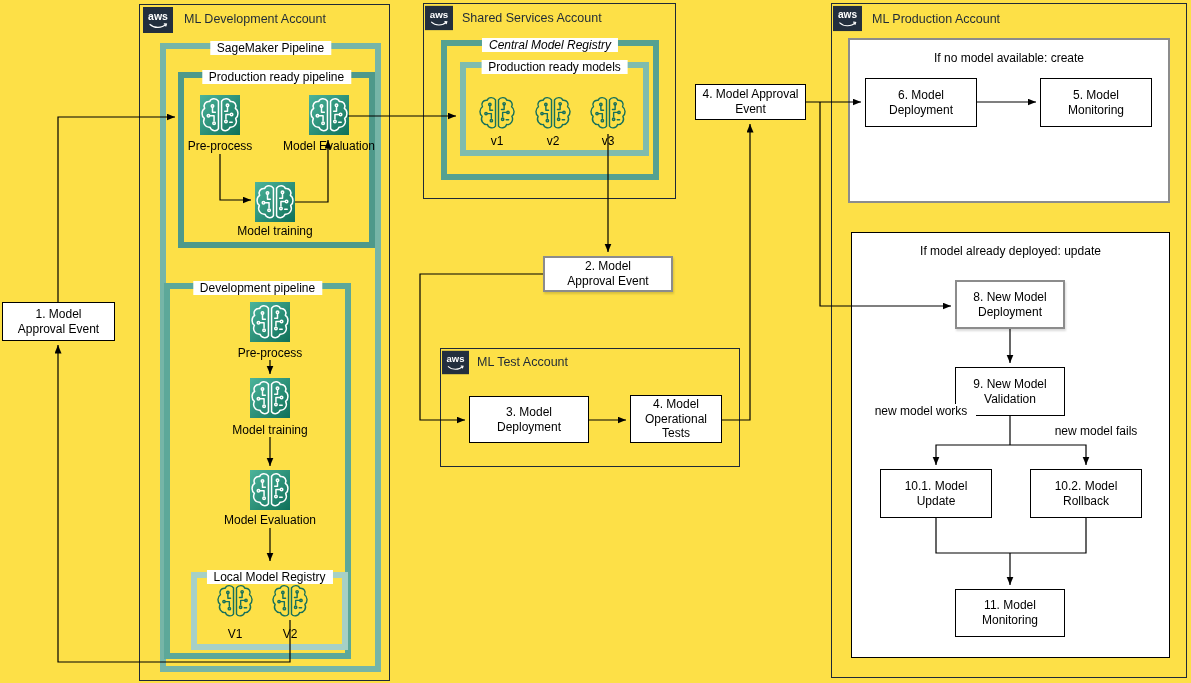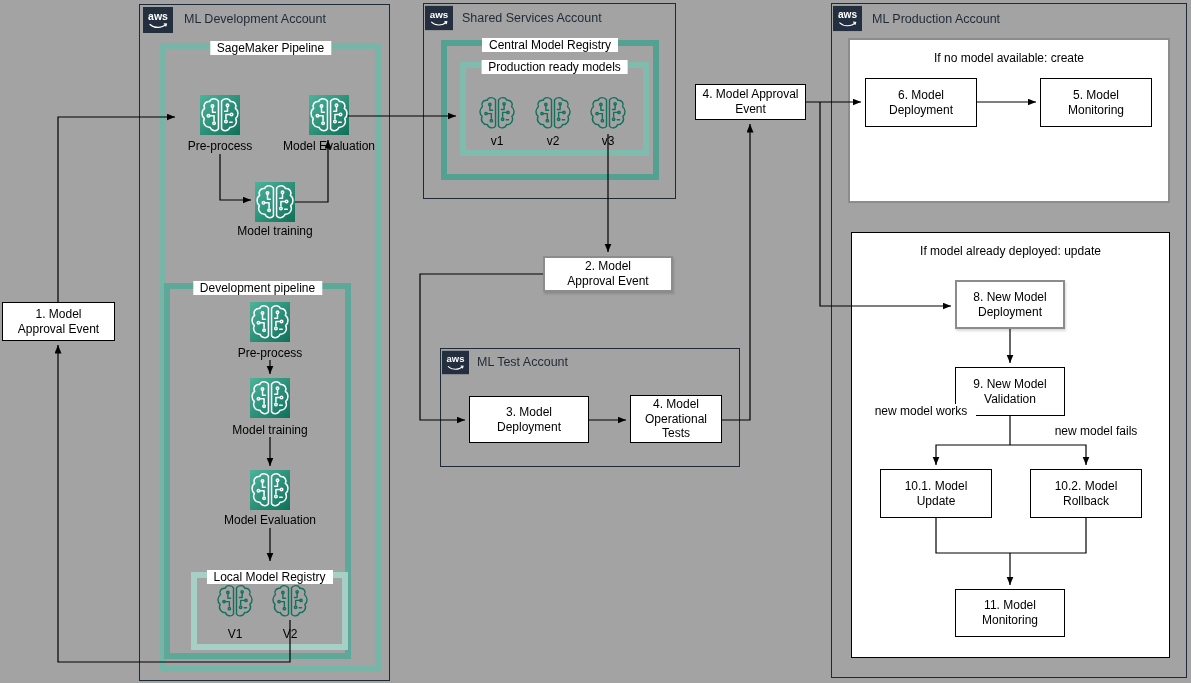--- a/index.html
+++ b/index.html
@@ -1,35 +1,35 @@
 <!DOCTYPE html>
 <html><head>
 <meta charset="utf-8">
 <style>
   html,body{margin:0;padding:0;background:#fff;}
   .canvas{
-    position:relative;width:1191px;height:683px;background:#a3a3a3;
+    position:relative;width:1191px;height:683px;background:#fde047;
     font-family:"Liberation Sans", sans-serif;color:#000;overflow:hidden;
   }
   .abs{position:absolute;box-sizing:border-box;}
   
   .account{border:1.6px solid #1F2A37;background:transparent;}
   .account-title{position:absolute;font-size:12.5px;color:#1F2A37;white-space:nowrap;}
   .awslogo{position:absolute;display:block;}
   
   .group{border:6px solid #f9a8d4;}
   .group-title{
     position:absolute;top:-8px;left:50%;transform:translateX(-50%);
     background:#fff;padding:0 7px;font-size:12px;white-space:nowrap;color:#000;
   }
   .b-sm{border-color:#76B5A7;}
   .b-pp{border-color:#4E998A;}
   .b-dp{border-color:#5DA899;}
   .b-lr{border-color:#A6D0C6;}
-  .b-cr{border-color:#55A191;}
+  .b-cr{border-color:#55A191;font-style:italic;}
   .b-pm{border-color:#7FBCAE;}
   
   .section{background:#fff;}
   .sec-gray{border:2px solid #8C8C8C;}
   .sec-black{border:1.4px solid #000;}
   .section-title{position:absolute;top:11px;left:0;width:100%;text-align:center;font-size:12px;}
   
   .step{
     background:#fff;border:1.4px solid #000;display:flex;align-items:center;justify-content:center;
     text-align:center;font-size:12px;line-height:1.22;white-space:pre-line;
@@ -84,20 +84,23 @@
       <use href="#awsLogo"></use>
       <text x="15" y="13" text-anchor="middle" font-size="10.5" font-weight="bold" fill="#fff">aws</text>
     </svg>
     <div class="account-title" style="left:44px;top:7px;">ML Development Account</div>
   </div>
 
   <div class="abs group b-sm" style="left:160px;top:43px;width:221px;height:629px;">
     <span class="group-title">SageMaker Pipeline</span>
   </div>
 
+  <div class="abs group b-pp" style="left:178px;top:72px;width:197px;height:176px;">
+    <span class="group-title">Production ready pipeline</span>
+  </div>
 
   <svg class="icon40" style="left:200px;top:95px;" viewBox="0 0 64 64">
     <rect width="64" height="64" fill="url(#tealGrad)"></rect>
       <use href="#brainGlyph" style="color:#fff"></use>
   </svg>
   <div class="nlabel" style="left:160px;top:139px;width:120px;">Pre-process</div>
 
   <svg class="icon40" style="left:309px;top:95px;" viewBox="0 0 64 64">
     <rect width="64" height="64" fill="url(#tealGrad)"></rect>
       <use href="#brainGlyph" style="color:#fff"></use>

